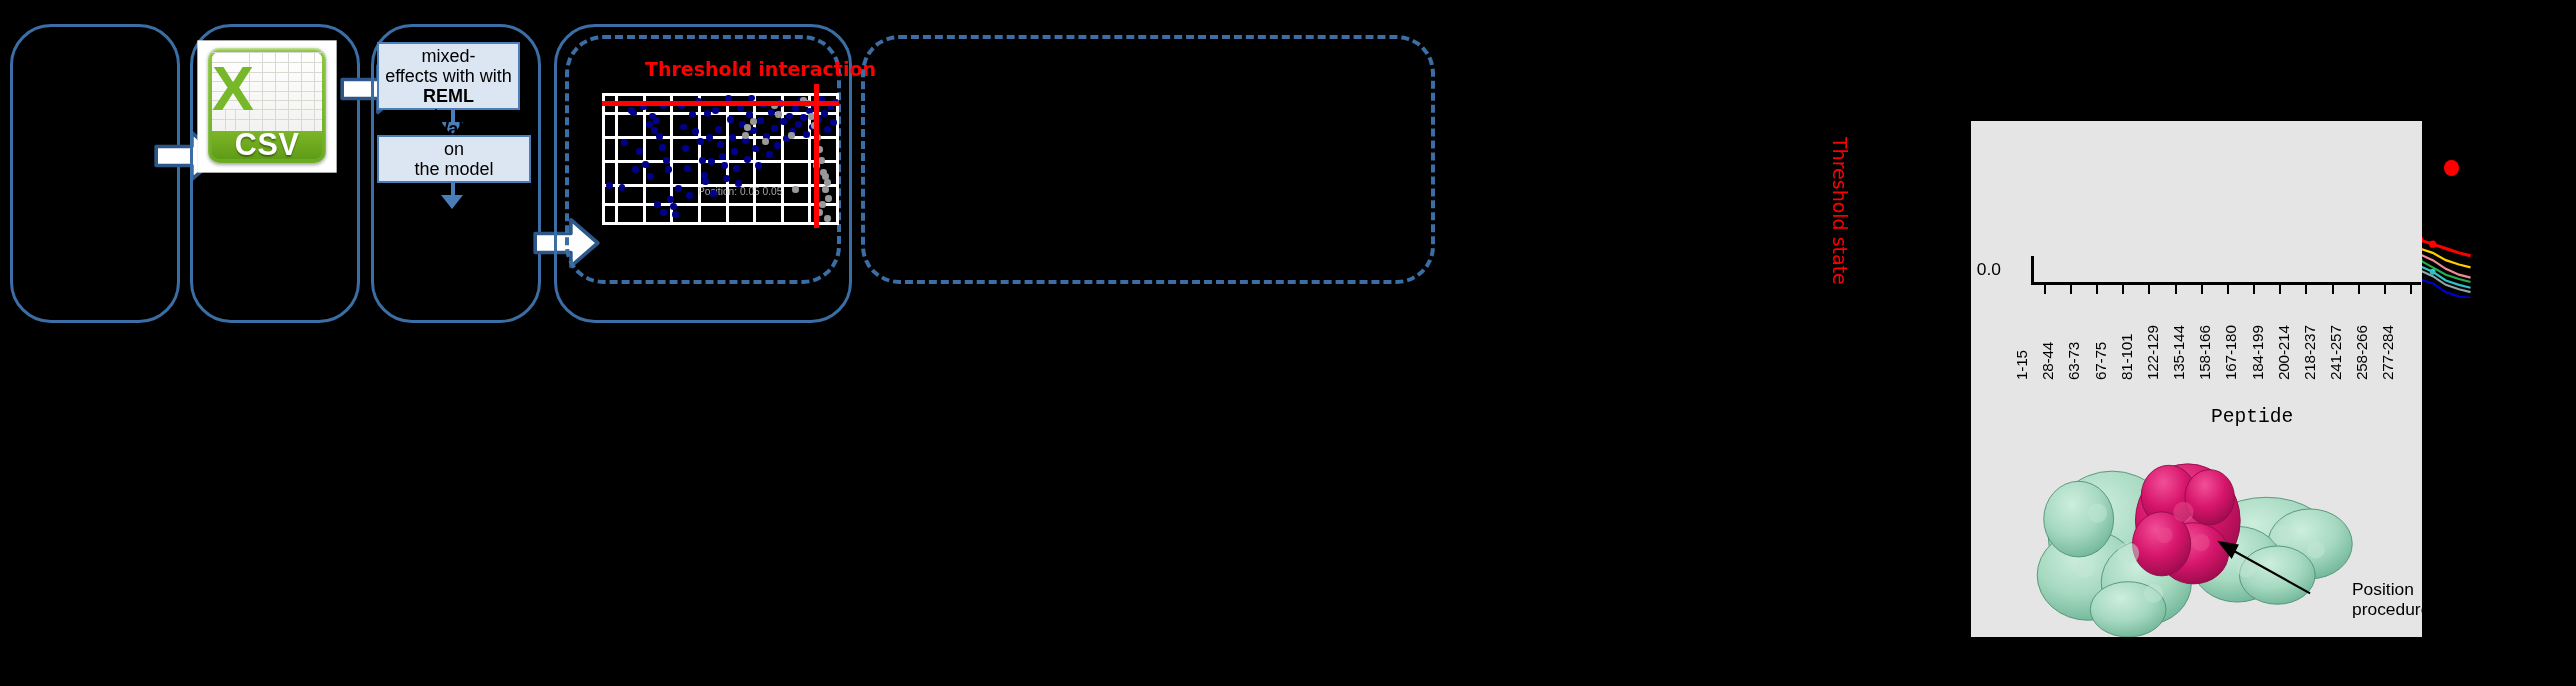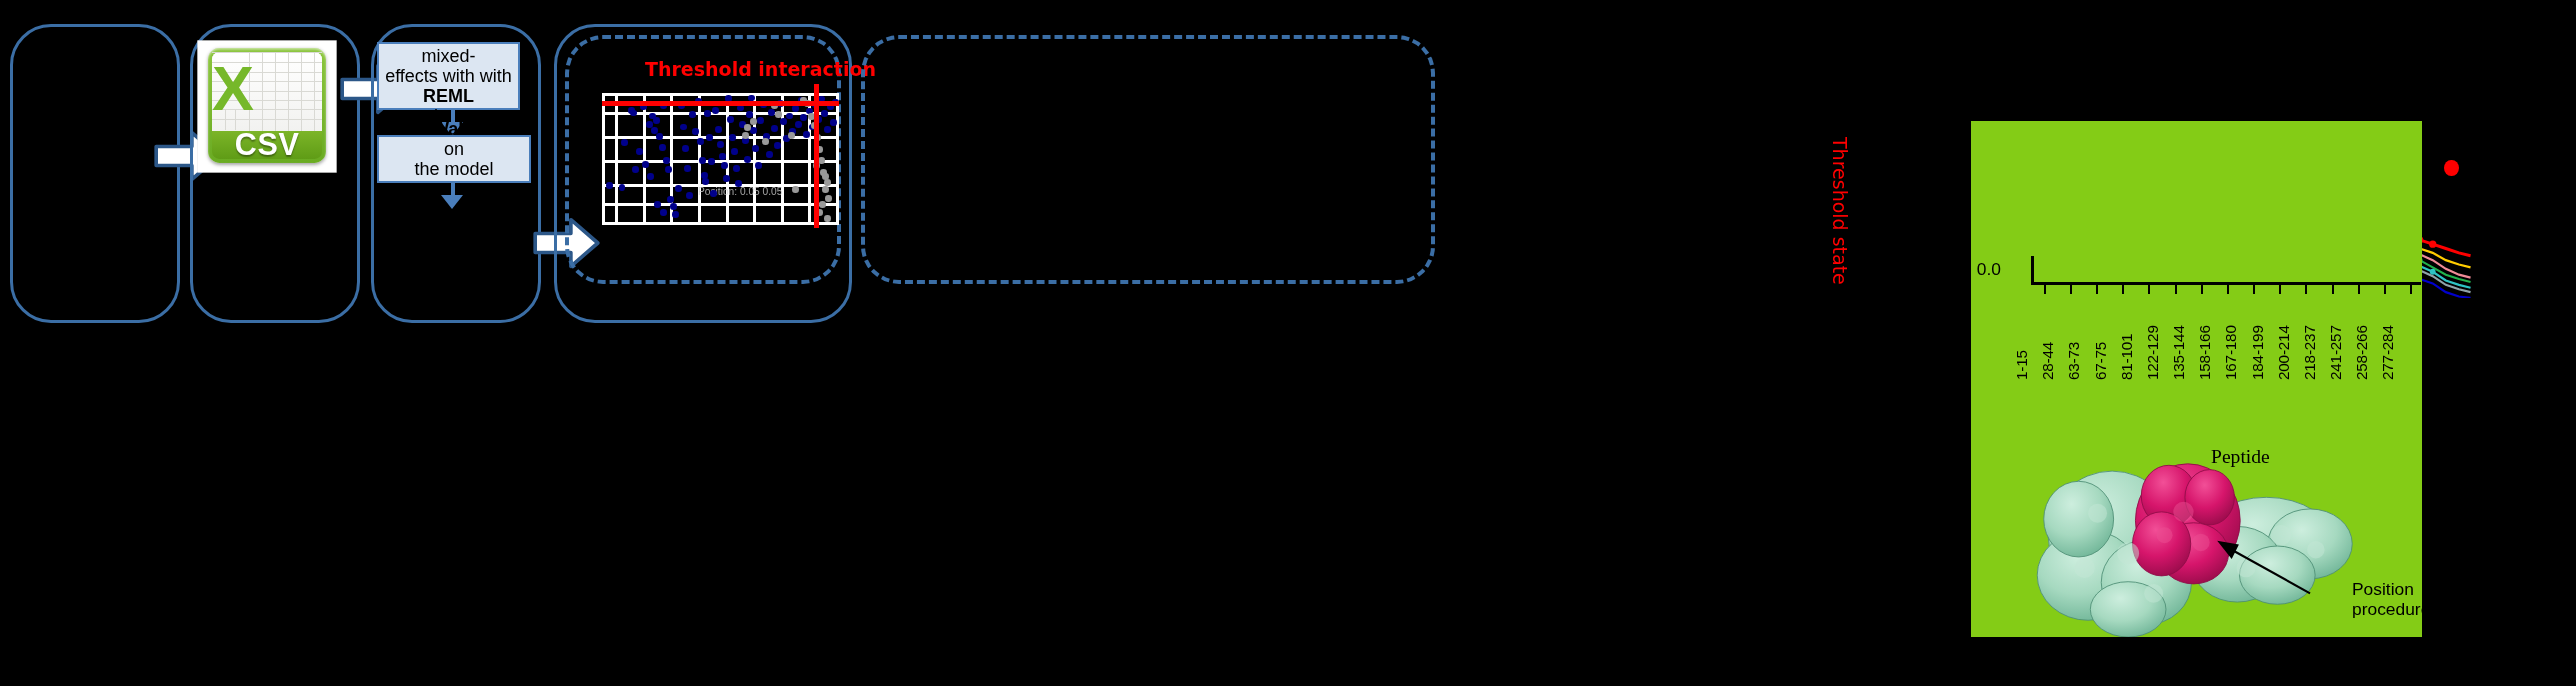--- a/index.html
+++ b/index.html
@@ -54,26 +54,26 @@
   .thr-label-v{position:absolute;color:#ff0000;font-family:"DejaVu Sans",sans-serif;
     font-size:19px;white-space:nowrap;transform:rotate(90deg);transform-origin:0 0;}
   .vfaint{position:absolute;color:#cfcfcf;font-size:10.2px;font-family:"Liberation Sans",sans-serif;
     white-space:nowrap;opacity:.8;}
 
   
   .pepchart{position:absolute;}
   .legend-dot{position:absolute;border-radius:50%;}
 
   
-  .inset{position:absolute;background:#84cc16;overflow:hidden;}
+  .inset{position:absolute;background:#e5e5e5;overflow:hidden;}
   .axisline{position:absolute;background:#000;}
   .tick{position:absolute;background:#000;width:1.5px;}
   .peplabel{position:absolute;color:#000;font-family:"Liberation Sans",sans-serif;
     font-size:15.3px;white-space:nowrap;transform:rotate(-90deg);transform-origin:0 0;letter-spacing:-0.2px;}
-  .axistitle{position:absolute;color:#000;font-family:Liberation Serif, serif;font-size:19.6px;margin-top:40px;}
+  .axistitle{position:absolute;color:#000;font-family:Liberation Mono, monospace;font-size:19.6px;}
   .ylab{position:absolute;color:#000;font-family:"Liberation Sans",sans-serif;font-size:17.4px;}
   .annot{position:absolute;color:#000;font-family:"Liberation Sans",sans-serif;font-size:17.4px;line-height:1.15;}
   .protein{position:absolute;}
 </style>
 </head>
 <body>
 
 <div id="stage">
 
   <div class="panel" style="left:10.2px;top:24px;width:170px;height:299px;"></div>

